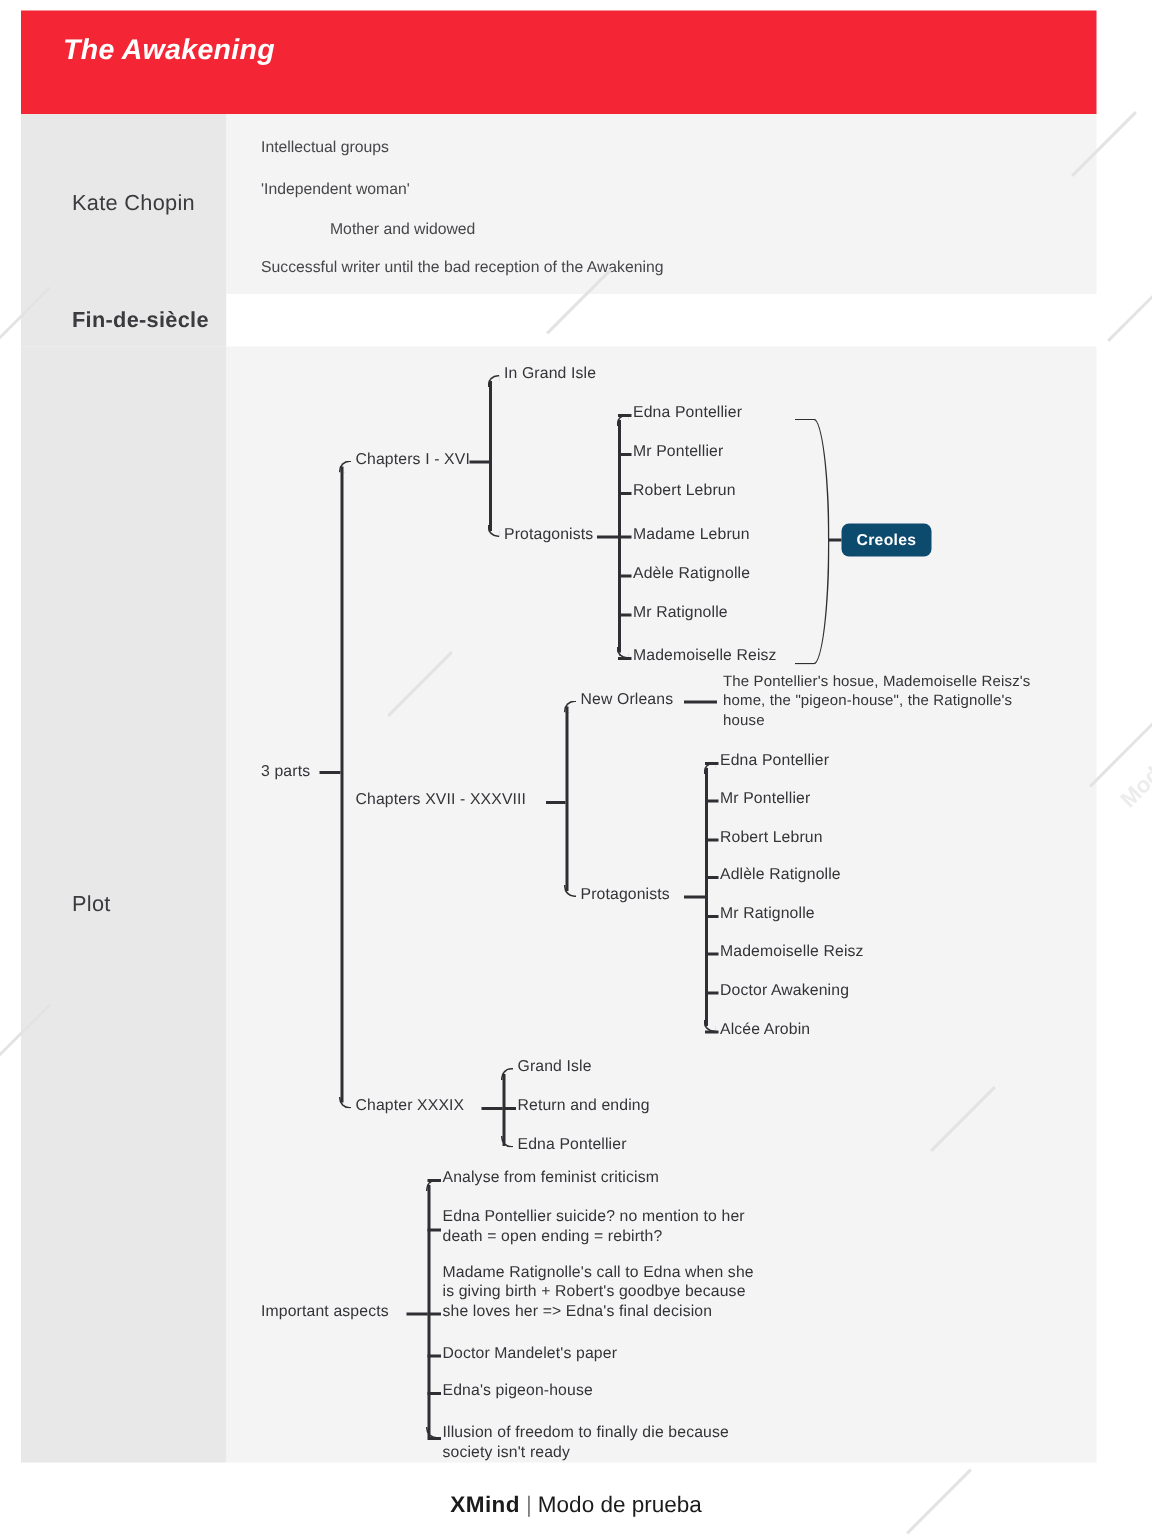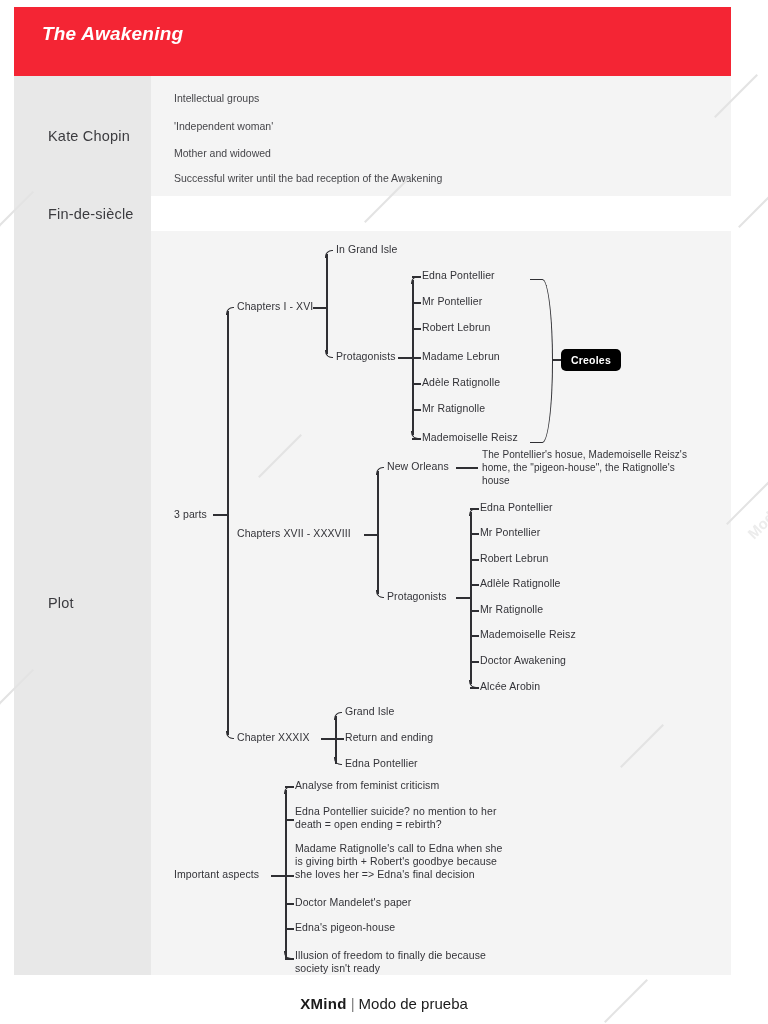--- a/index.html
+++ b/index.html
@@ -58,21 +58,21 @@
   }
   .node.sm{font-size:10px;}
   .vline{position:absolute;width:1.6px;background:#2f2f33;}
   .hline{position:absolute;height:1.6px;background:#2f2f33;}
   .cap-t{position:absolute;width:7px;height:7px;border-left:1.6px solid #2f2f33;
          border-top:1.6px solid #2f2f33;border-top-left-radius:7px;}
   .cap-b{position:absolute;width:7px;height:7px;border-left:1.6px solid #2f2f33;
          border-bottom:1.6px solid #2f2f33;border-bottom-left-radius:7px;}
 
   .badge{
-    position:absolute;background:#000000;color:#ffffff;
+    position:absolute;background:#0c4a6e;color:#ffffff;
     font-size:10.5px;font-weight:bold;border-radius:5px;
     padding:5px 10px;letter-spacing:.2px;
   }
   .bracket{
     position:absolute;border:1.4px solid #2f2f33;border-left:none;
     border-radius:0 46% 46% 0/0 50% 50% 0;background:transparent;
   }
 
   
   .footer{
@@ -103,27 +103,27 @@
 
   <div class="title-bar">
     <div class="title">The Awakening</div>
   </div>
 
   <div class="row" style="top:69px;height:120px;">
     <div class="row-label">Kate Chopin</div>
     <div class="row-body body-grey">
       <div class="kc-line" style="top:16px;text-align:right;">Intellectual groups</div>
       <div class="kc-line" style="top:44px;">'Independent woman'</div>
-      <div class="kc-line" style="top:71px;">Mother and widowed</div>
+      <div class="kc-line" style="top:71px;margin-left:46px;">Mother and widowed</div>
       <div class="kc-line" style="top:96px;">Successful writer until the bad reception of
 the Awakening</div>
     </div>
   </div>
 
-  <div class="row" style="top:189px;height:35px;">
+  <div class="row" style="top:189px;height:35px;font-weight:bold;">
     <div class="row-label">Fin-de-siècle</div>
     <div class="row-body body-white"></div>
   </div>
 
   <div class="row" style="top:224px;height:744px;">
     <div class="row-label">Plot</div>
     <div class="row-body body-grey">
 
       <div class="node" style="left:23px;top:277px;">3 parts</div>
       <div class="hline" style="left:62px;top:283px;width:14px;"></div>

